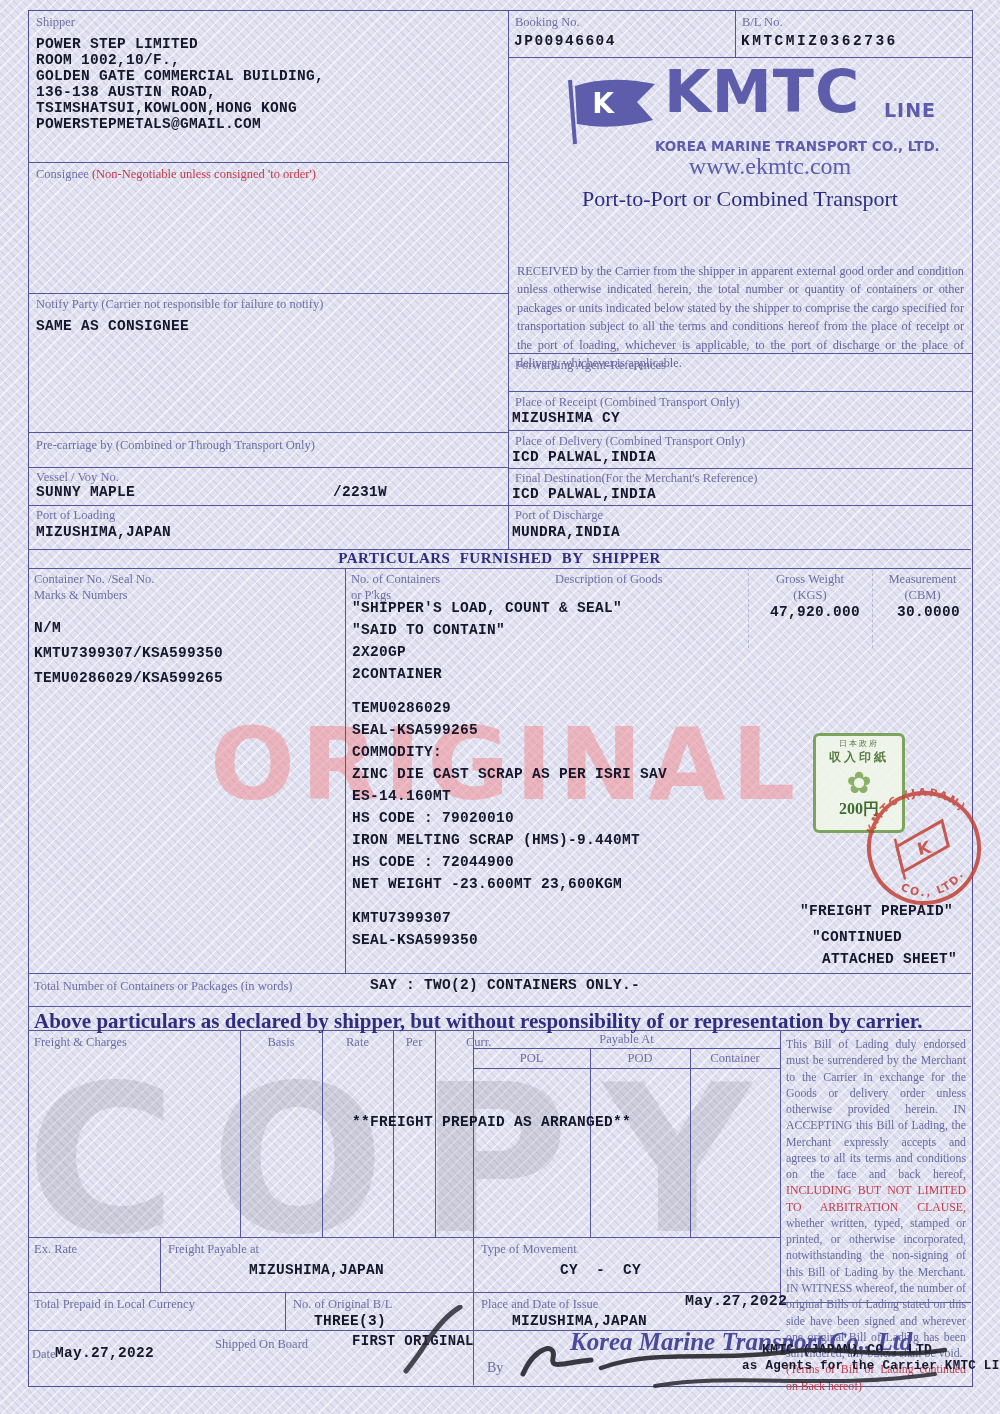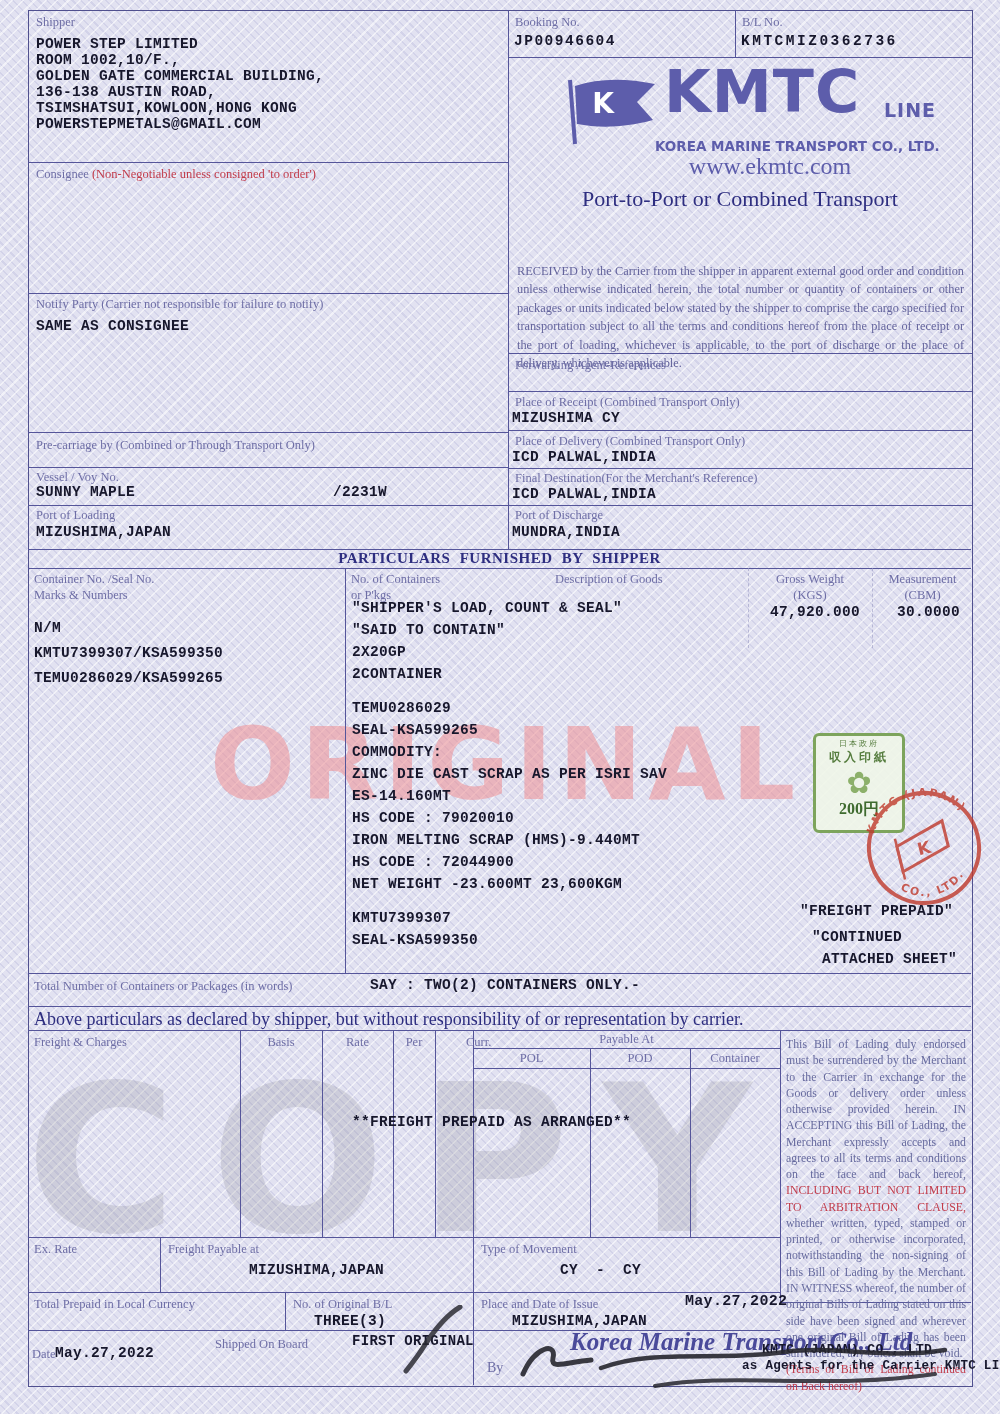--- a/index.html
+++ b/index.html
@@ -202,21 +202,21 @@
       <textPath href="#sealTop" startOffset="50%" text-anchor="middle">KMTC (JAPAN)</textPath>
     </text>
     <text font-size="11" font-weight="bold" fill="#c0392b" letter-spacing="2">
       <textPath href="#sealBot" startOffset="50%" text-anchor="middle">CO., LTD.</textPath>
     </text>
   </svg>
 
   <div class="lbl" style="left:34px;top:979px;">Total Number of Containers or Packages (in words)</div>
   <div class="val" style="left:370px;top:977px;">SAY : TWO(2) CONTAINERS ONLY.-</div>
 
-  <div class="abs navy" style="left:34px;top:1009px;font-size:18px;font-weight:normal;z-index:4;">Above particulars as declared by shipper, but without responsibility of or representation by carrier.</div>
+  <div class="abs navy" style="left:34px;top:1009px;font-size:21px;font-weight:bold;z-index:4;">Above particulars as declared by shipper, but without responsibility of or representation by carrier.</div>
 
   <div class="lbl" style="left:34px;top:1035px;">Freight &amp; Charges</div>
   <div class="lbl" style="left:240px;top:1035px;width:82px;text-align:center;">Basis</div>
   <div class="lbl" style="left:322px;top:1035px;width:71px;text-align:center;">Rate</div>
   <div class="lbl" style="left:393px;top:1035px;width:42px;text-align:center;">Per</div>
   <div class="lbl" style="left:435px;top:1035px;width:38px;padding-left:31px;">Curr.</div>
   <div class="lbl" style="left:473px;top:1032px;width:307px;text-align:center;">Payable At</div>
   <div class="lbl" style="left:473px;top:1051px;width:117px;text-align:center;">POL</div>
   <div class="lbl" style="left:590px;top:1051px;width:100px;text-align:center;">POD</div>
   <div class="lbl" style="left:690px;top:1051px;width:90px;text-align:center;">Container</div>

